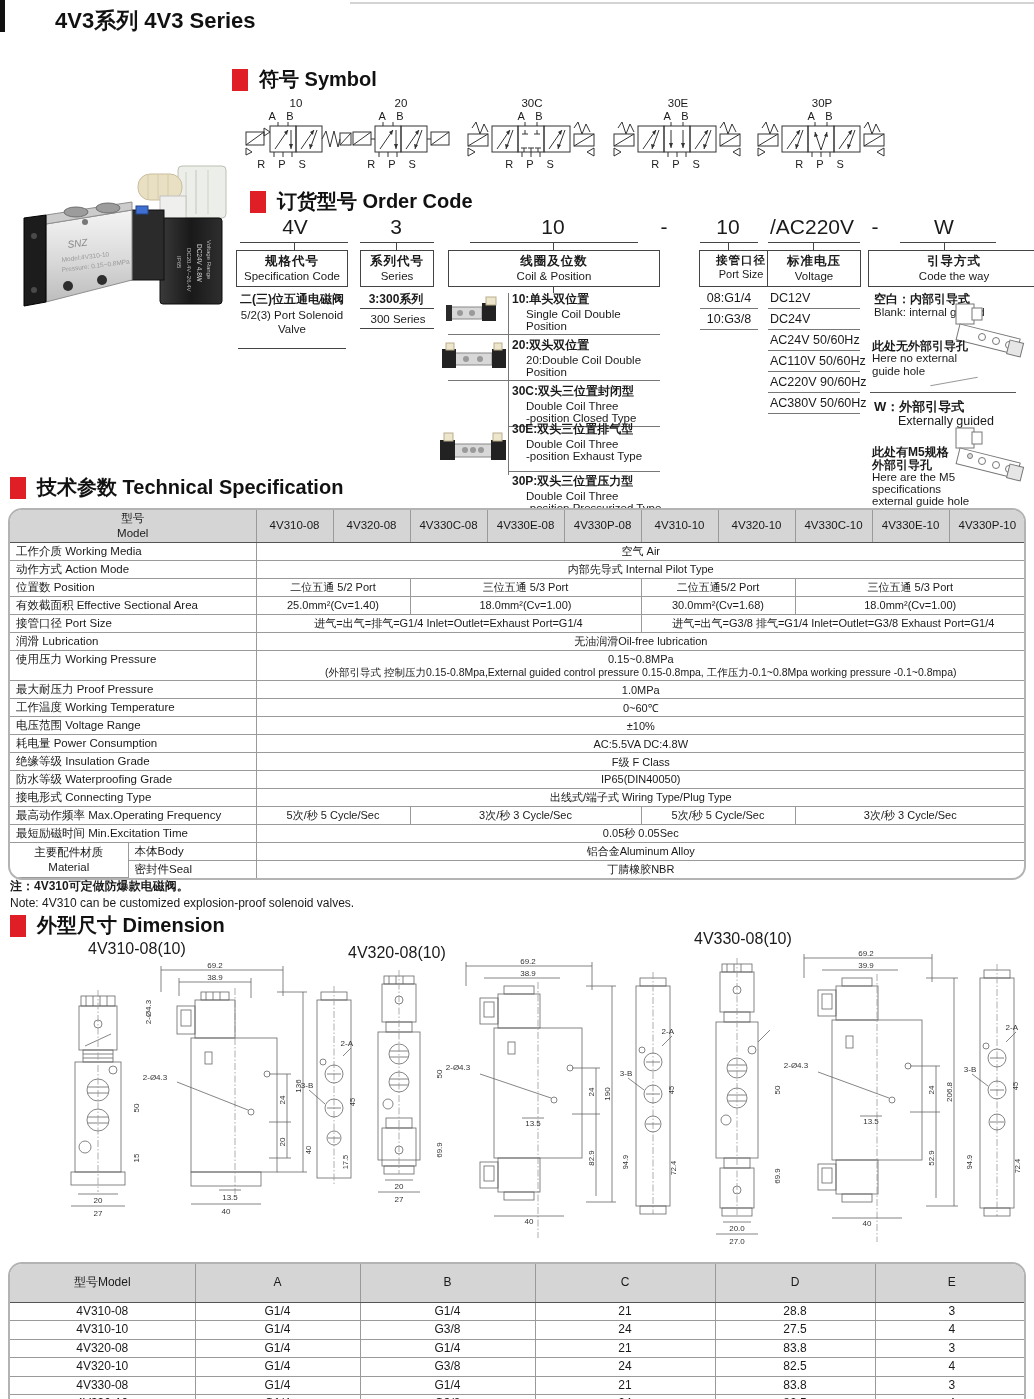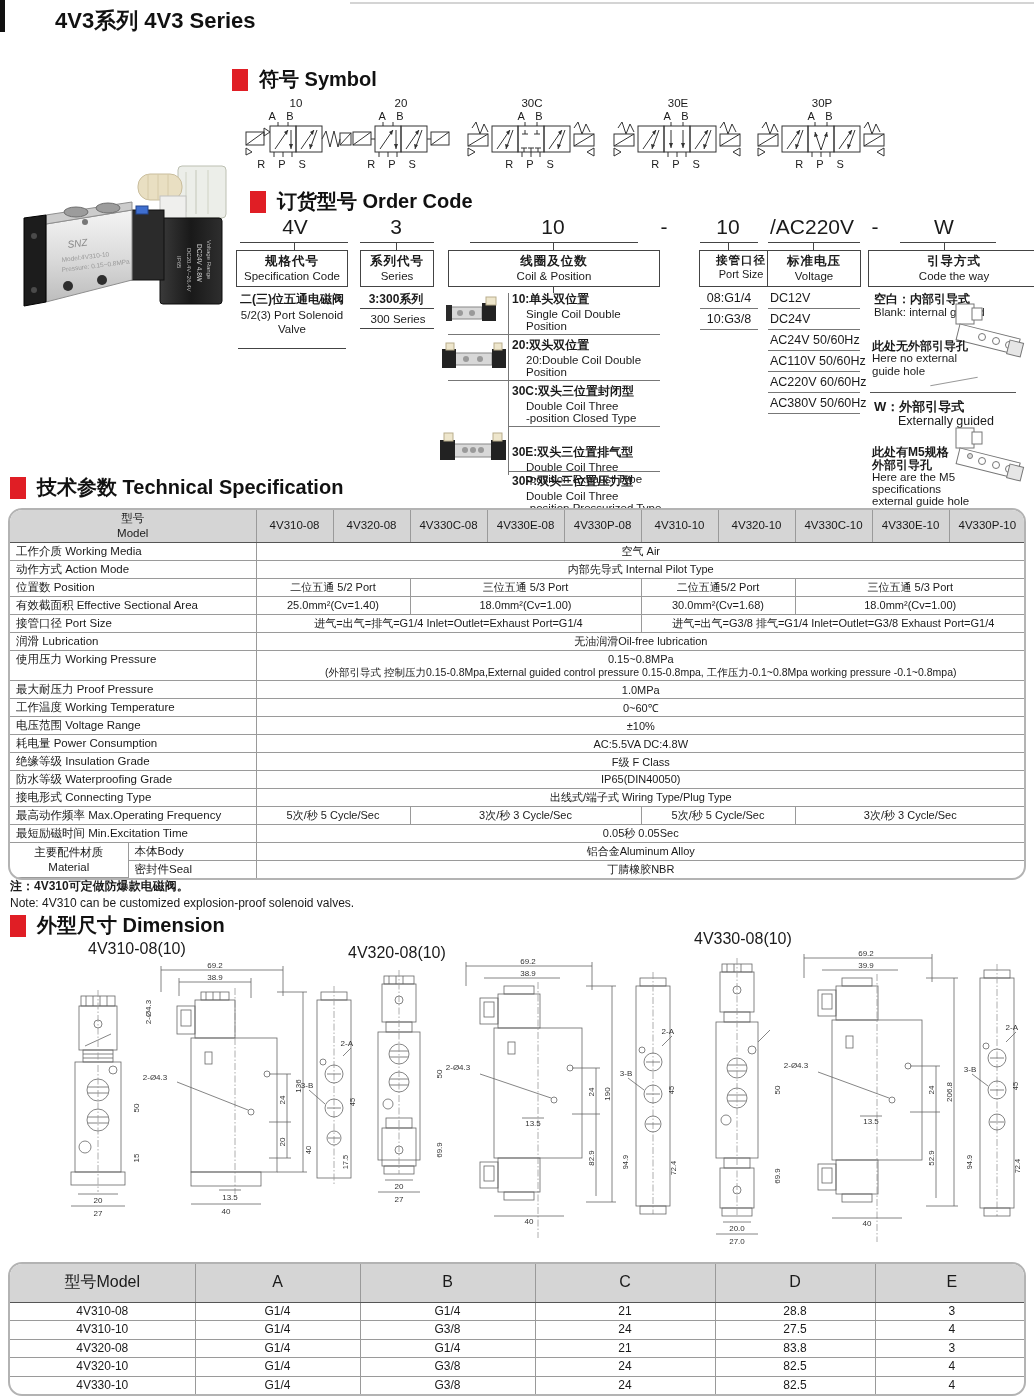--- a/index.html
+++ b/index.html
@@ -29,21 +29,21 @@
   
   .tbl-frame{position:absolute;border:2px solid #b3b3b3;border-radius:14px;overflow:hidden;background:#fff}
   table{border-collapse:collapse;width:100%;table-layout:fixed}
   td,th{border:1px solid #9a9a9a;font-size:11px;text-align:center;padding:1px 2px;line-height:1.3;overflow:hidden;white-space:nowrap}
   th{background:#d5d5d5;font-weight:normal;font-size:11.5px}
   .lbl{text-align:left;padding-left:6px;font-size:11.5px}
   tr.first-row td, tr.first-row th{border-top:none}
   .tbl-frame tr td:first-child,.tbl-frame tr th:first-child{border-left:none}
   .tbl-frame tr td:last-child,.tbl-frame tr th:last-child{border-right:none}
   .tbl-frame tr:last-child td{border-bottom:none}
-  .dim-tbl th{height:38px;font-size:16px}
+  .dim-tbl th{height:38px;font-size:12px}
   .dim-tbl td{height:18px;font-size:12px}
   .grp td{border-top:1.6px solid #6e6e6e}
   .hdr-dark th{border-bottom:1.5px solid #555}
   .note-line{position:absolute;font-size:12px}
   .draw-label{position:absolute;font-size:16px}
   .guide-txt-cn{font-size:12px;font-weight:bold}
   .guide-txt{font-size:11.5px}
 </style>
 </head>
 <body>
@@ -359,21 +359,21 @@
   <div class="opt-en" style="padding-left:14px">20:Double Coil Double</div>
   <div class="opt-en" style="padding-left:14px">Position</div>
 </div>
 <div class="hline" style="left:448px;top:380px;width:212px;background:#777"></div>
 <div class="abs" style="left:512px;top:383px;width:160px">
   <div class="opt-cn">30C:双头三位置封闭型</div>
   <div class="opt-en" style="padding-left:14px">Double Coil Three</div>
   <div class="opt-en" style="padding-left:14px">-position Closed Type</div>
 </div>
 <div class="hline" style="left:508px;top:426px;width:152px;background:#777"></div>
-<div class="abs" style="left:512px;top:444px;width:160px">
+<div class="abs" style="left:512px;top:421px;width:160px">
   <div class="opt-cn">30E:双头三位置排气型</div>
   <div class="opt-en" style="padding-left:14px">Double Coil Three</div>
   <div class="opt-en" style="padding-left:14px">-position Exhaust Type</div>
 </div>
 <div class="hline" style="left:508px;top:471px;width:152px;background:#777"></div>
 <div class="abs" style="left:512px;top:473px;width:160px">
   <div class="opt-cn">30P:双头三位置压力型</div>
   <div class="opt-en" style="padding-left:14px">Double Coil Three</div>
   <div class="opt-en" style="padding-left:14px">-position Pressurized Type</div>
 </div>
@@ -418,21 +418,21 @@
 <div class="hline" style="left:700px;top:329px;width:58px;background:#777"></div>
 
 <div class="abs" style="left:770px;top:291px;font-size:12.5px">DC12V</div>
 <div class="hline" style="left:768px;top:308px;width:92px;background:#777"></div>
 <div class="abs" style="left:770px;top:312px;font-size:12.5px">DC24V</div>
 <div class="hline" style="left:768px;top:329px;width:92px;background:#777"></div>
 <div class="abs" style="left:770px;top:333px;font-size:12.5px">AC24V 50/60Hz</div>
 <div class="hline" style="left:768px;top:350px;width:92px;background:#777"></div>
 <div class="abs" style="left:770px;top:354px;font-size:12.5px">AC110V 50/60Hz</div>
 <div class="hline" style="left:768px;top:371px;width:92px;background:#777"></div>
-<div class="abs" style="left:770px;top:375px;font-size:12.5px">AC220V 60/60Hz</div>
+<div class="abs" style="left:770px;top:375px;font-size:12.5px">AC220V 90/60Hz</div>
 <div class="hline" style="left:768px;top:392px;width:92px;background:#777"></div>
 <div class="abs" style="left:770px;top:396px;font-size:12.5px">AC380V 50/60Hz</div>
 <div class="hline" style="left:768px;top:413px;width:92px;background:#777"></div>
 
 <div class="abs guide-txt-cn" style="left:874px;top:291px">空白：内部引导式</div>
 <div class="abs guide-txt" style="left:874px;top:306px">Blank: internal guided</div>
 <div class="abs" style="left:948px;top:300px">
   <svg width="80" height="62" viewBox="0 0 80 62" stroke="#777" fill="#fff" stroke-width="1">
     <rect x="8" y="4" width="18" height="20"></rect>
       <rect x="24" y="8" width="10" height="12"></rect>
@@ -941,20 +941,28 @@
           <td>3</td>
   </tr>
   <tr>
     <td>4V320-10</td>
           <td>G1/4</td>
           <td>G3/8</td>
           <td>24</td>
           <td>82.5</td>
           <td>4</td>
   </tr>
+  <tr class="grp">
+    <td>4V330-08</td>
+          <td>G1/4</td>
+          <td>G1/4</td>
+          <td>21</td>
+          <td>83.8</td>
+          <td>3</td>
+  </tr>
   <tr>
     <td>4V330-10</td>
           <td>G1/4</td>
           <td>G3/8</td>
           <td>24</td>
           <td>82.5</td>
           <td>4</td>
   </tr>
 </tbody>
     </table>

